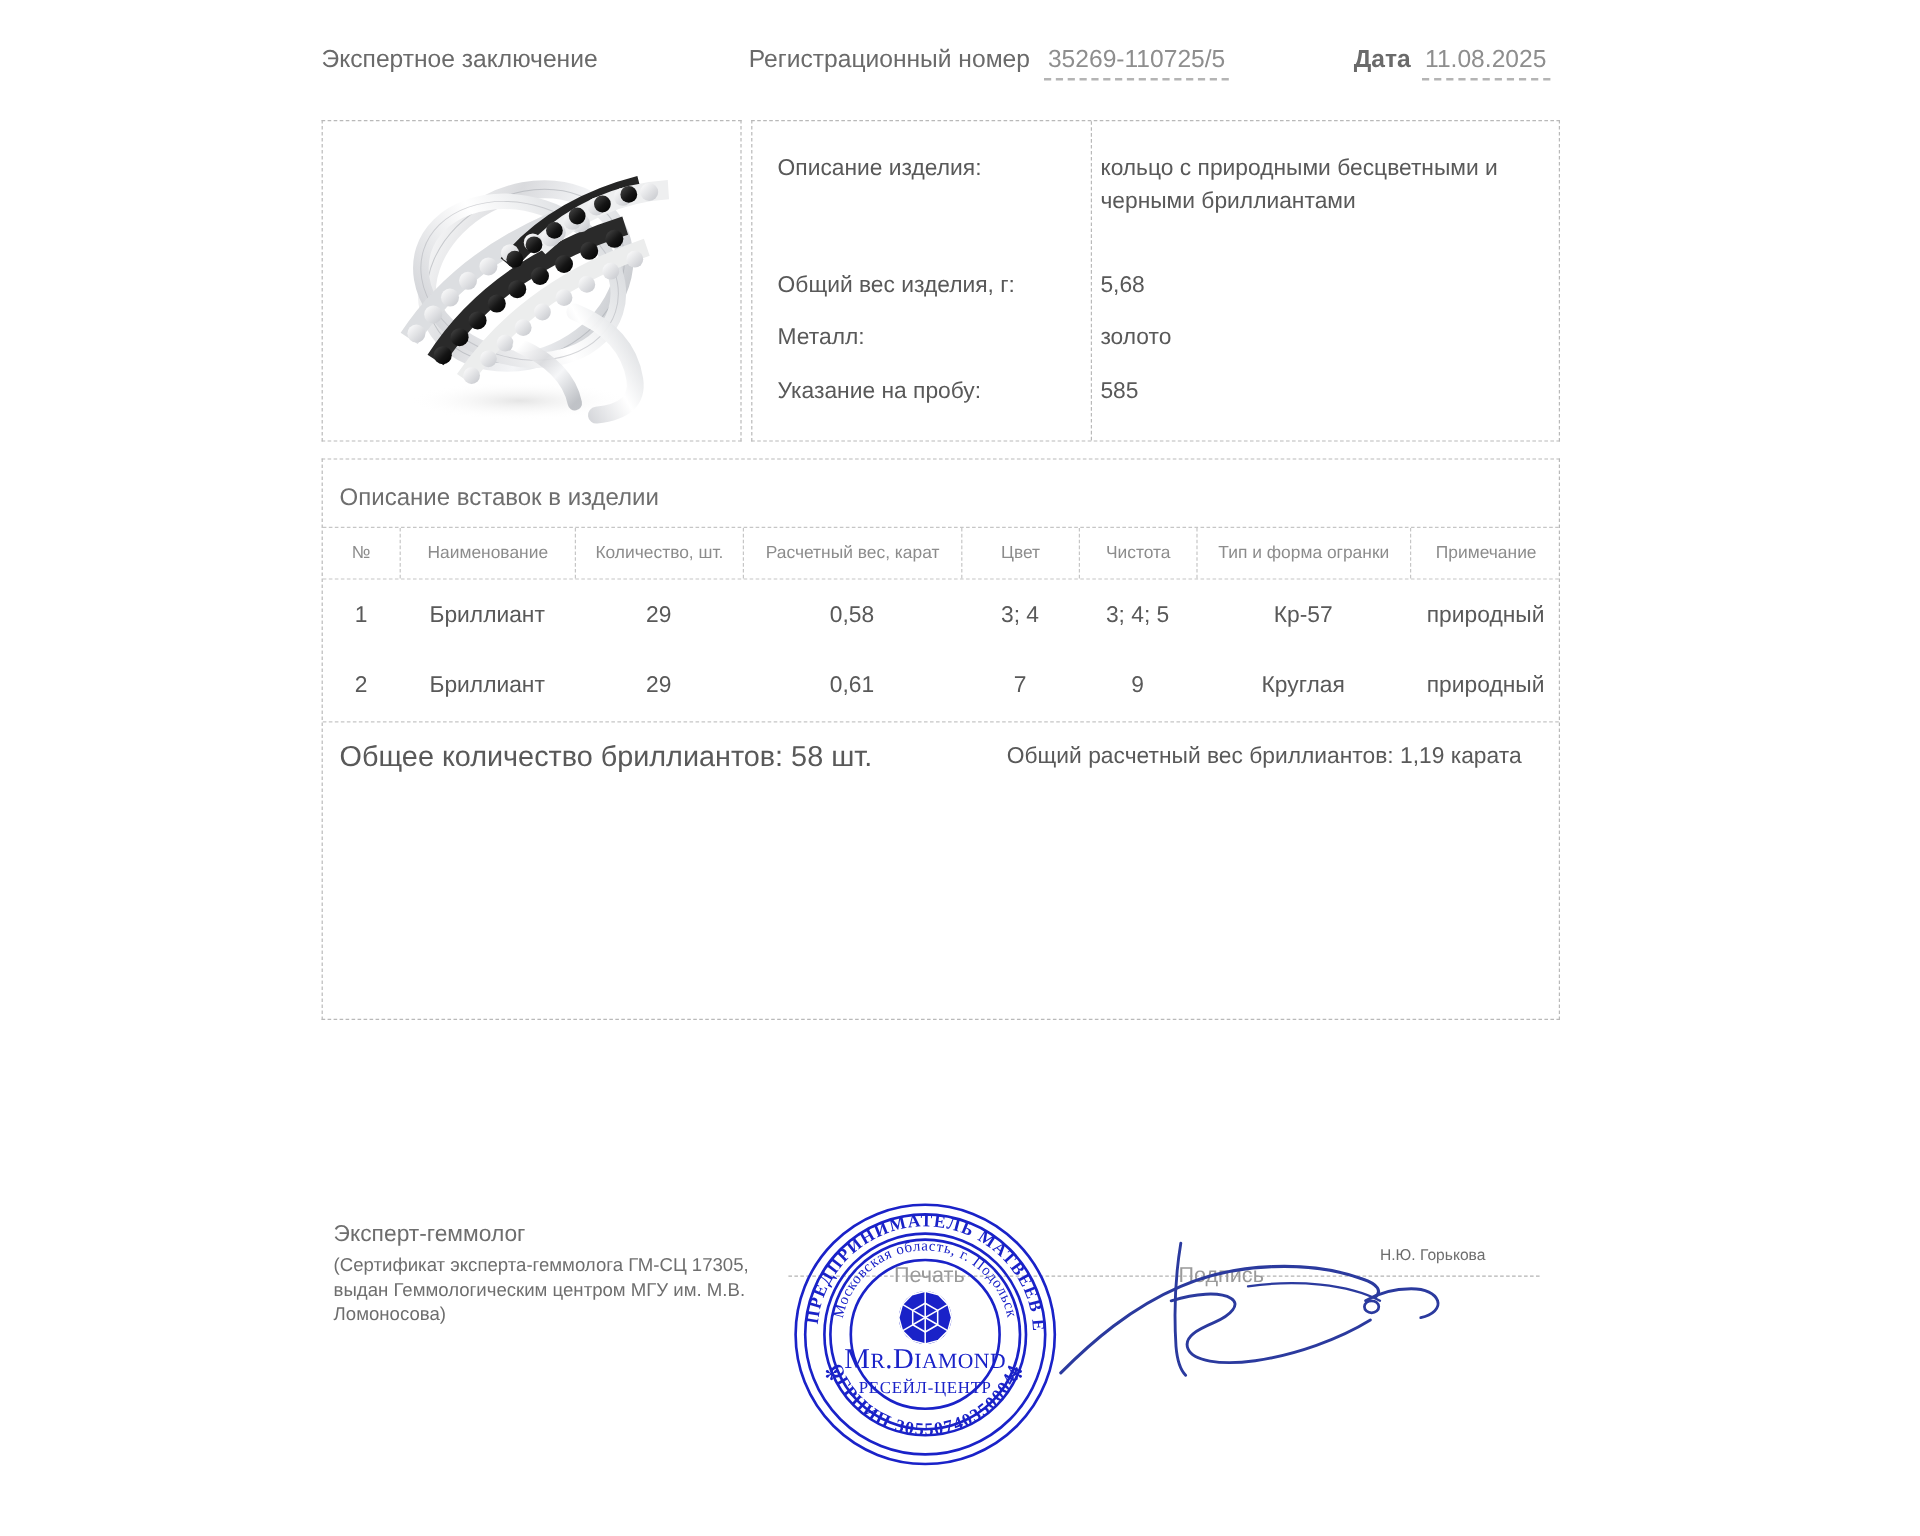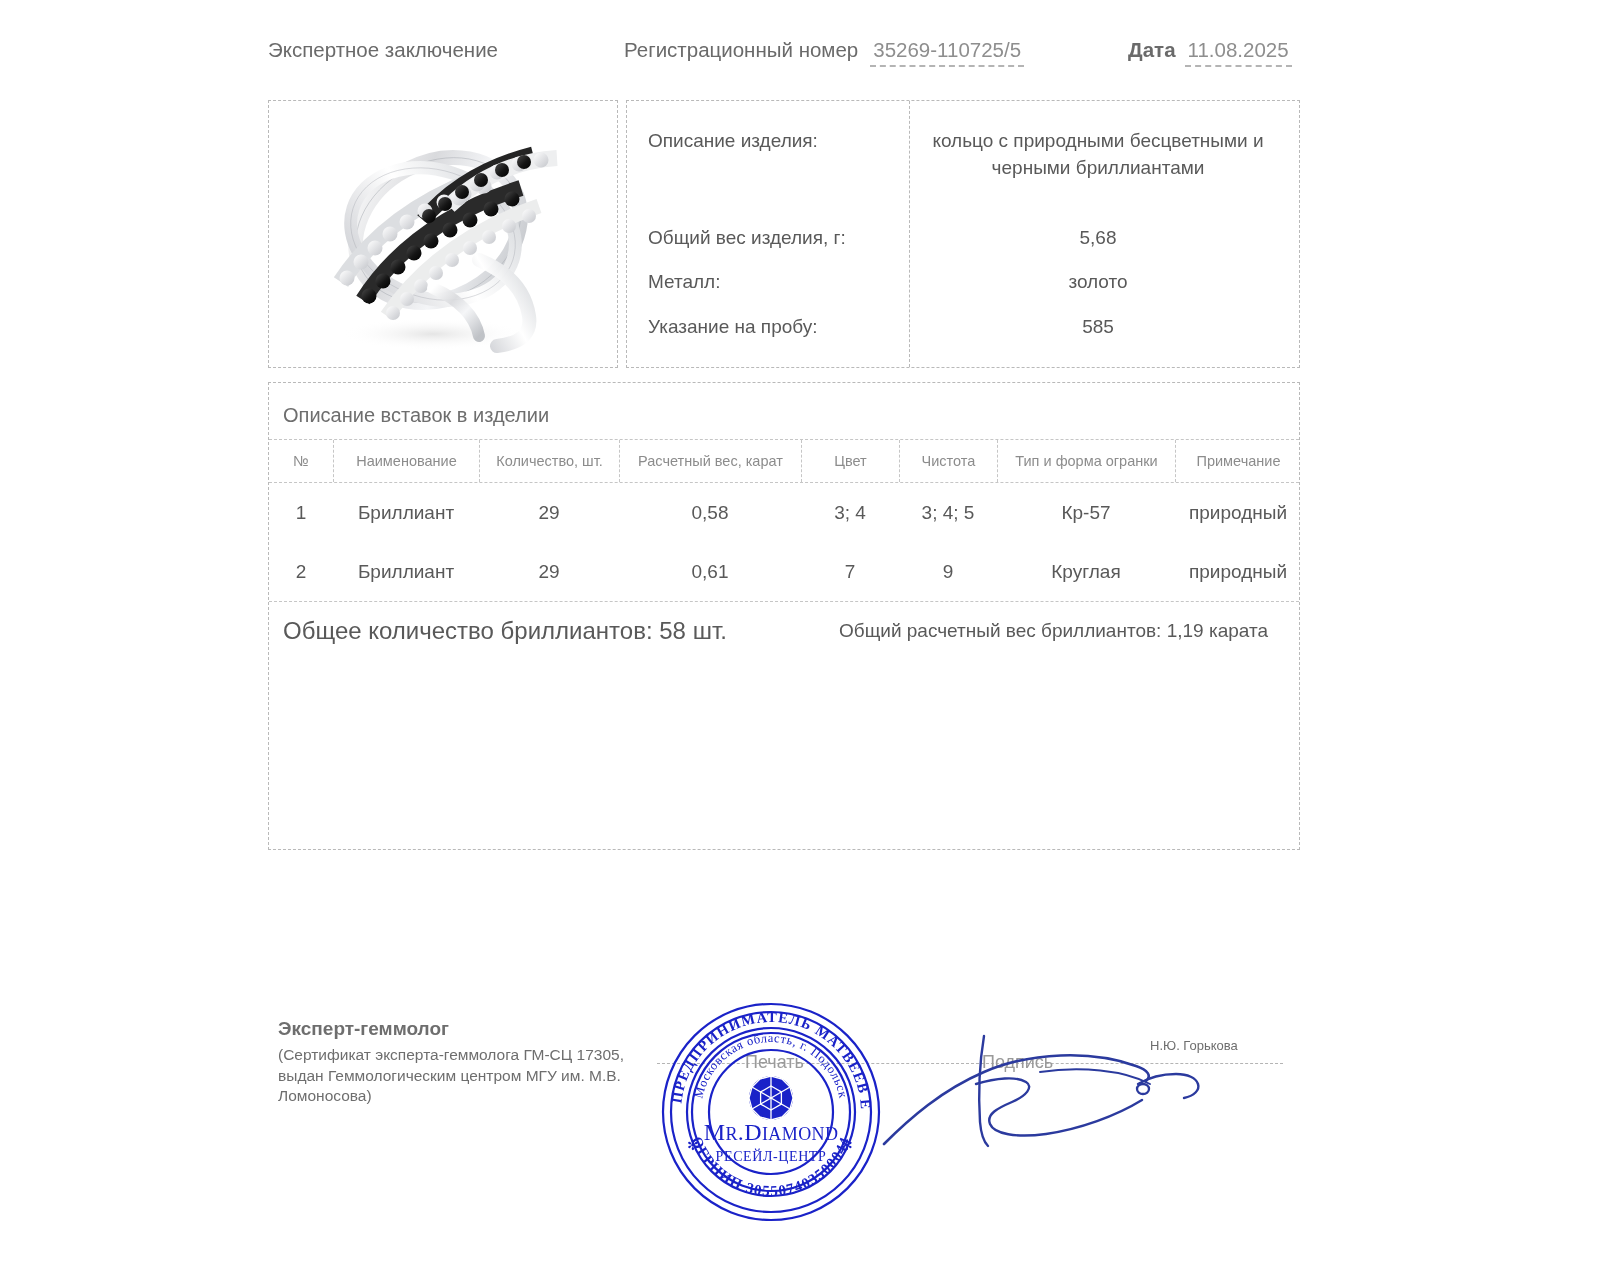--- a/index.html
+++ b/index.html
@@ -66,21 +66,21 @@
 
   
   .photo-box { left: 268px; top: 100px; width: 350px; height: 268px; }
   .photo-wrap {
     position: absolute; inset: 0;
     display: flex; align-items: center; justify-content: center;
     overflow: hidden;
   }
 
   
-  .info-box { left: 626px; top: 100px; width: 674px; height: 268px; text-align: center; }
+  .info-box { left: 626px; top: 100px; width: 674px; height: 268px; }
   .info-divider {
     position: absolute;
     left: 282px; top: 0; bottom: 0;
     border-left: 1.6px dashed #b9b9b9;
   }
   .info-row { position: absolute; font-size: 19px; color: #595959; line-height: 1.42; }
   .info-label { left: 21px; }
   .info-value { left: 290px; width: 362px; }
 
   
@@ -145,21 +145,21 @@
   }
   .comments-text {
     position: absolute; left: 166px; top: 14px; right: 14px;
     font-size: 17.5px; color: #595959; line-height: 1.42;
   }
 
   
   .footer { position: absolute; left: 268px; top: 1008px; width: 1032px; height: 215px; }
   .expert-title {
     position: absolute; left: 10px; top: 10px;
-    font-size: 19px; color: #6e6e6e; font-weight: bold;
+    font-size: 19px; color: #6e6e6e;
   }
   .expert-cert {
     position: absolute; left: 10px; top: 37px; width: 370px;
     font-size: 15.5px; color: #6e6e6e; line-height: 1.33;
   }
 
   .sig-line {
     position: absolute;
     left: 657px; top: 1063px;
     width: 626px;

